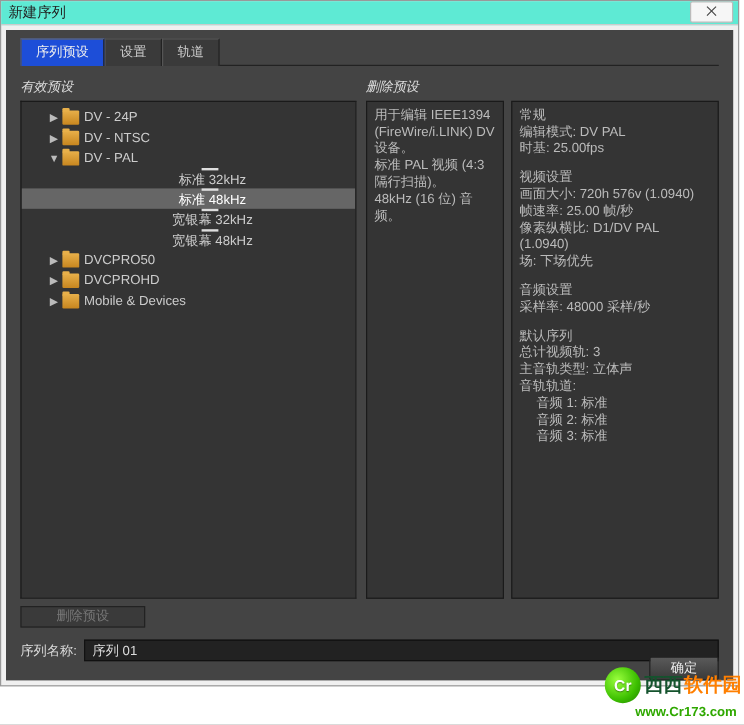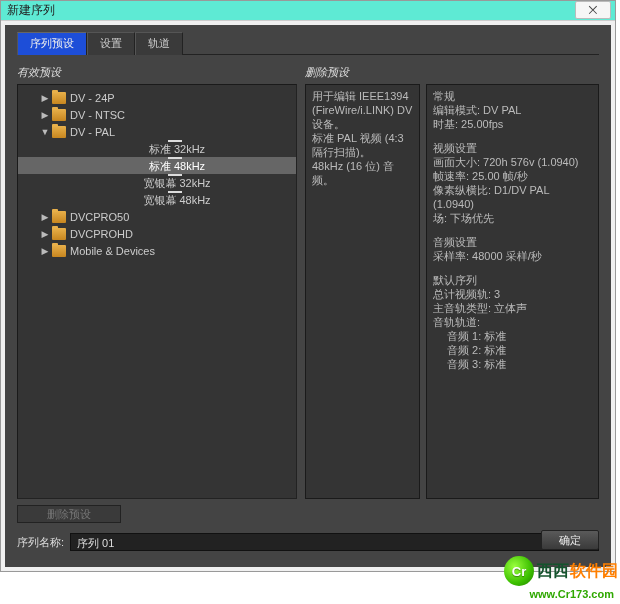--- a/index.html
+++ b/index.html
@@ -201,21 +201,21 @@
     border: 1px solid #111;
     color: #ddd;
     padding: 0 6px;
     line-height: 18px;
     font-size: 11px;
   }
 
   
   .btnrow {
     position: absolute;
-    right: 12px; bottom: 17px;
+    right: 12px; bottom: 0;
     display: flex; gap: 10px;
   }
   .pp-btn {
     min-width: 58px; height: 20px;
     background: linear-gradient(#5a5a5a,#3a3a3a);
     border: 1px solid #222;
     color: #eee;
     font-size: 11px;
     text-align: center;
     line-height: 18px;

